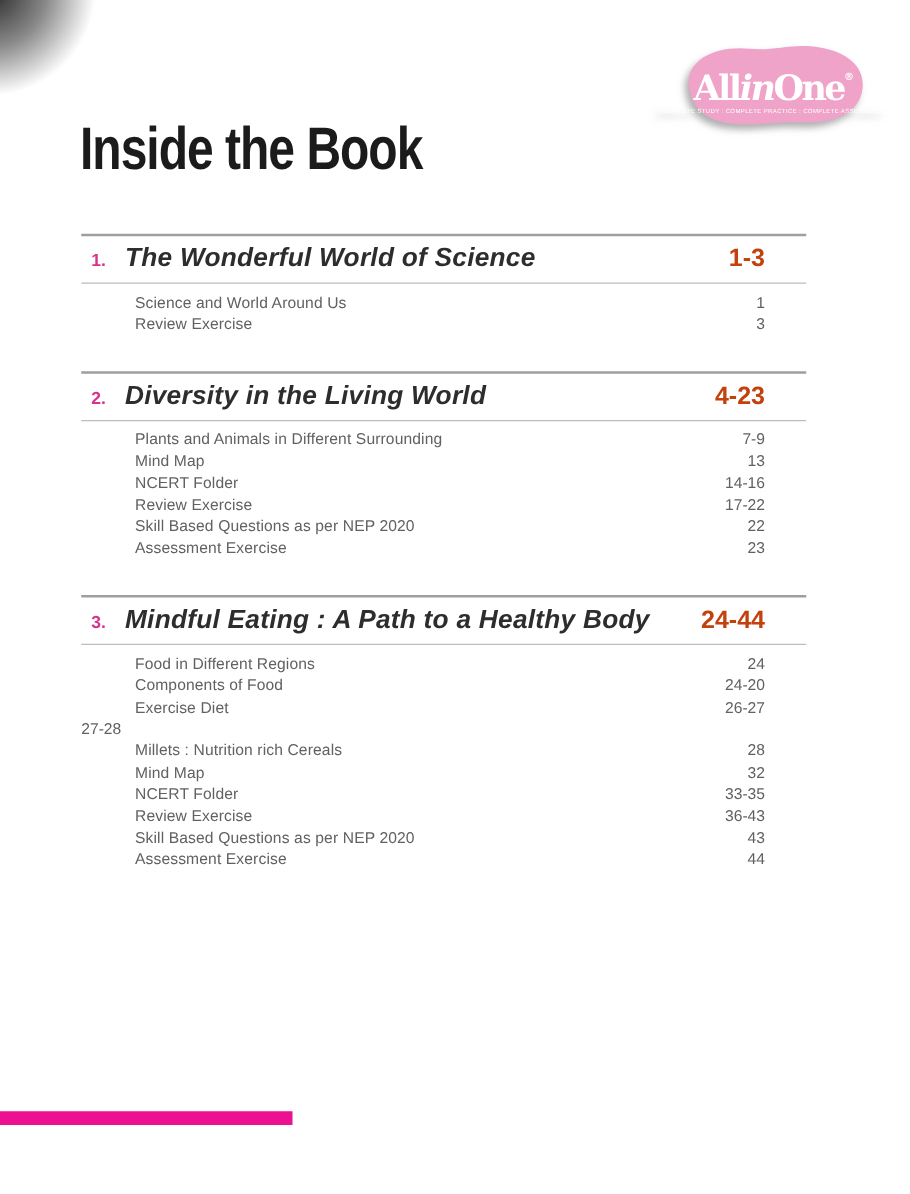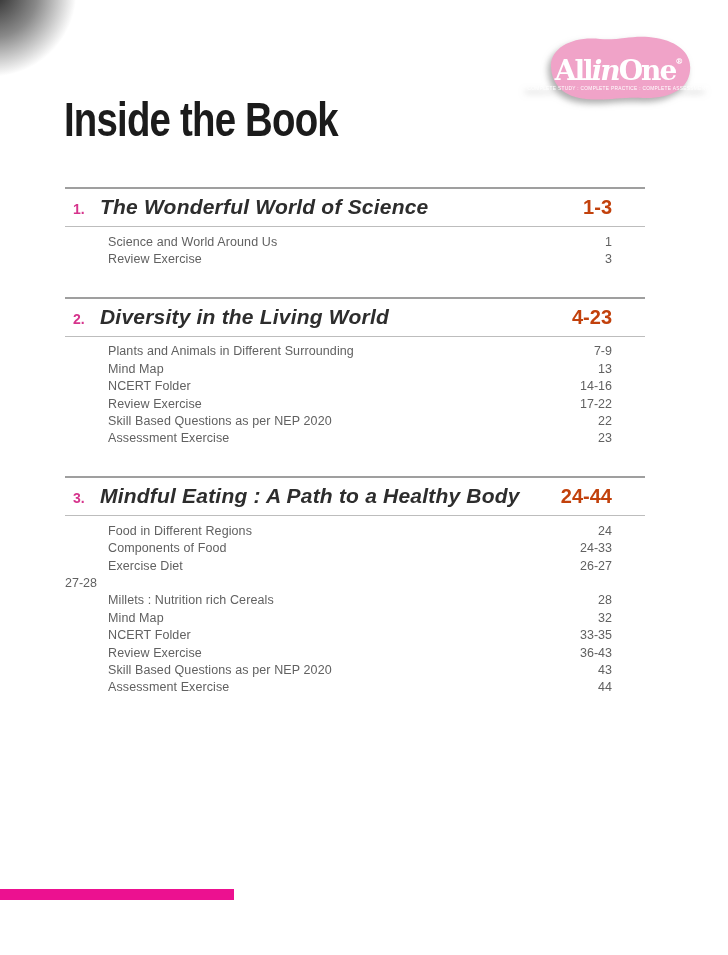--- a/index.html
+++ b/index.html
@@ -160,21 +160,21 @@
       <span class="ch-pages">24-44</span>
     </div>
     <div class="items">
   <div class="item">
     <span class="item-label">Food in Different Regions</span>
     <span class="item-pages">24</span>
   </div>
 
   <div class="item">
     <span class="item-label">Components of Food</span>
-    <span class="item-pages">24-33</span>
+    <span class="item-pages">24-20</span>
   </div>
 
   <div class="item">
     <span class="item-label">Exercise Diet</span>
     <span class="item-pages">26-27</span>
   </div>
 
   <div class="item">
     <span class="item-pages">27-28</span>
   </div>

